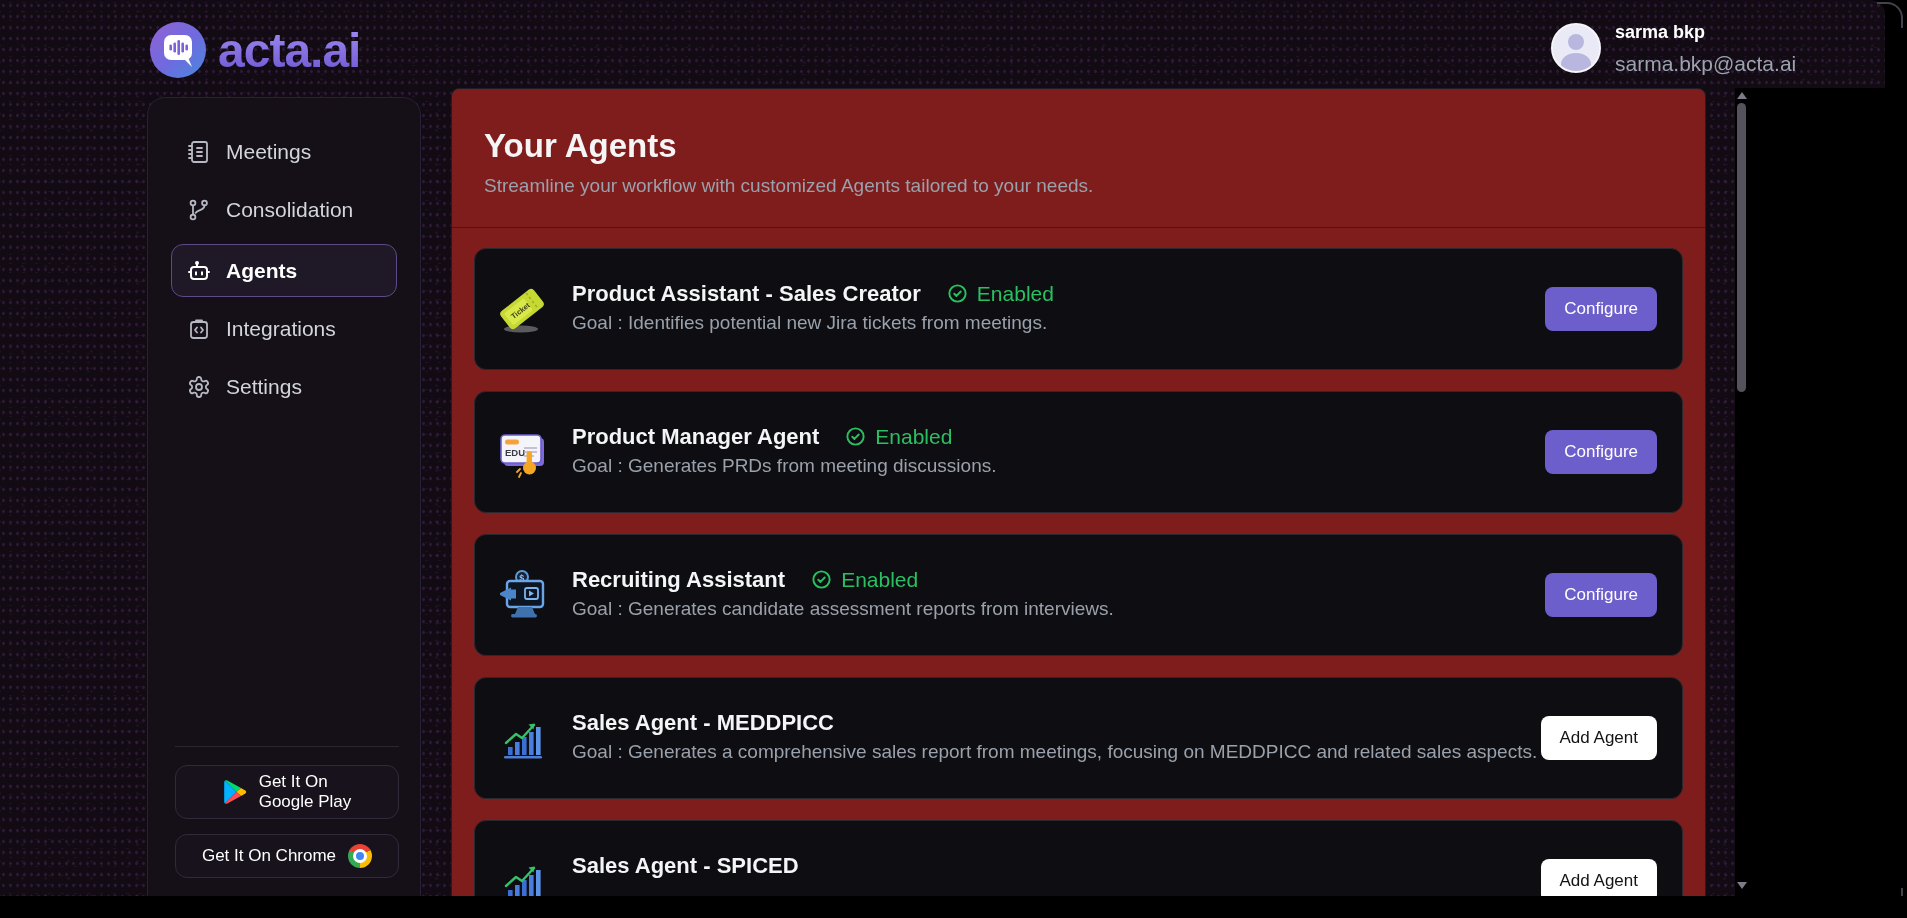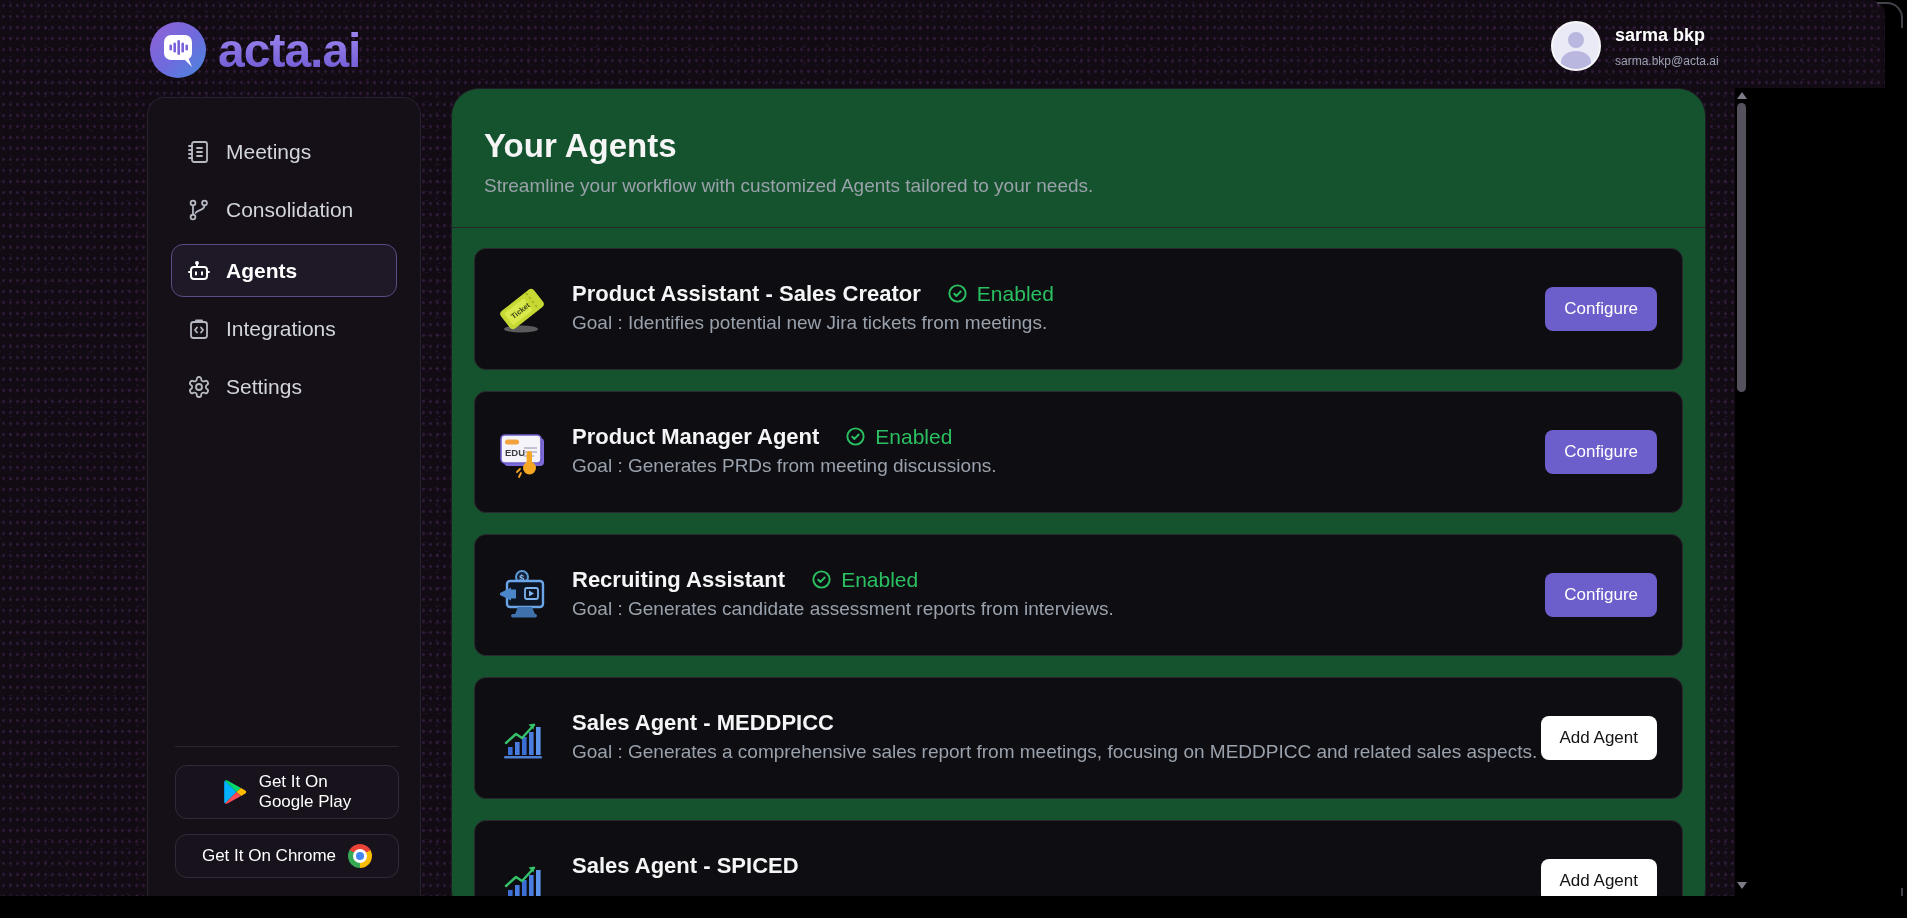--- a/index.html
+++ b/index.html
@@ -37,21 +37,21 @@
     background:linear-gradient(180deg, var(--brand-top,#a48ff5), var(--brand-bottom,#6a54cf));
     -webkit-background-clip:text; background-clip:text; color:transparent; }
   .user-box { position:absolute; left:1551px; top:21px; display:flex; gap:14px; align-items:center; }
   .avatar { width:50px; height:50px; border-radius:50%; background:#e9eaf6; border:2px solid #f5f5f8;
     position:relative; overflow:hidden; cursor:pointer; }
   .avatar::before { content:""; position:absolute; left:50%; top:9px; transform:translateX(-50%);
     width:16px; height:16px; border-radius:50%; background:#b9b7df; }
   .avatar::after { content:""; position:absolute; left:50%; top:28px; transform:translateX(-50%);
     width:30px; height:22px; border-radius:50% 50% 8px 8px; background:#b9b7df; }
   .user-name { font-size:18px; font-weight:700; color:#fff; line-height:1.25; }
-  .user-email { font-size:12px; color:#9ca3af; margin-top:8px; }
+  .user-email { font-size:21px; color:#9ca3af; margin-top:8px; }
 
   
   .sidebar { position:absolute; left:147px; top:97px; width:274px; height:880px;
     background:#151018; border:1px solid #272134; border-radius:18px; }
   .side-nav { padding-top:22px; }
   .side-item { margin:5px 23px; height:53px; display:flex; align-items:center; gap:15px;
     padding-left:15px; border-radius:12px; color:#d2d5db; font-size:21px; cursor:pointer;
     border:1.5px solid transparent; }
   .side-item svg { width:24px; height:24px; stroke:#b6b9c2; stroke-width:1.8; fill:none;
     stroke-linecap:round; stroke-linejoin:round; flex:0 0 auto; }
@@ -64,21 +64,21 @@
   .store-play { top:667px; height:54px; }
   .store-chrome { top:736px; height:44px; }
   .store-two-line { line-height:1.2; text-align:left; }
   .chrome-ball { width:24px; height:24px; border-radius:50%; position:relative;
     background:conic-gradient(from 60deg, #fbbc05 0 120deg, #34a853 0 240deg, #ea4335 0 360deg); }
   .chrome-ball::before { content:""; position:absolute; inset:5px; border-radius:50%; background:#fff; }
   .chrome-ball::after { content:""; position:absolute; inset:8px; border-radius:50%; background:#4285f4; }
 
   
   .panel { position:absolute; left:451px; top:88px; width:1255px; height:830px;
-    background:#14532d; border:1px solid #201d26; border-radius:28px; overflow:hidden; }
+    background:#7f1d1d; border:1px solid #201d26; border-radius:8px; overflow:hidden; }
   .panel-title { padding:38px 32px 0; font-size:33px; font-weight:700; color:#f5f5f6; }
   .panel-subtitle { padding:10px 32px 0; font-size:19px; color:#9aa1ab; }
   .panel-divider { margin-top:30px; height:1px; background:#27242c; }
   .cards { padding:20px 22px; display:flex; flex-direction:column; gap:21px; }
   .card { height:122px; flex:0 0 auto; background:#0e0d11; border:1px solid #2b2830; border-radius:12px;
     display:flex; align-items:center; padding:0 25px 0 19px; }
   .agent-icon { width:58px; height:58px; margin-right:20px; flex:0 0 auto; }
   .agent-icon svg { width:58px; height:58px; }
   .agent-text { display:flex; flex-direction:column; justify-content:center; }
   .title-row { display:flex; align-items:center; }

